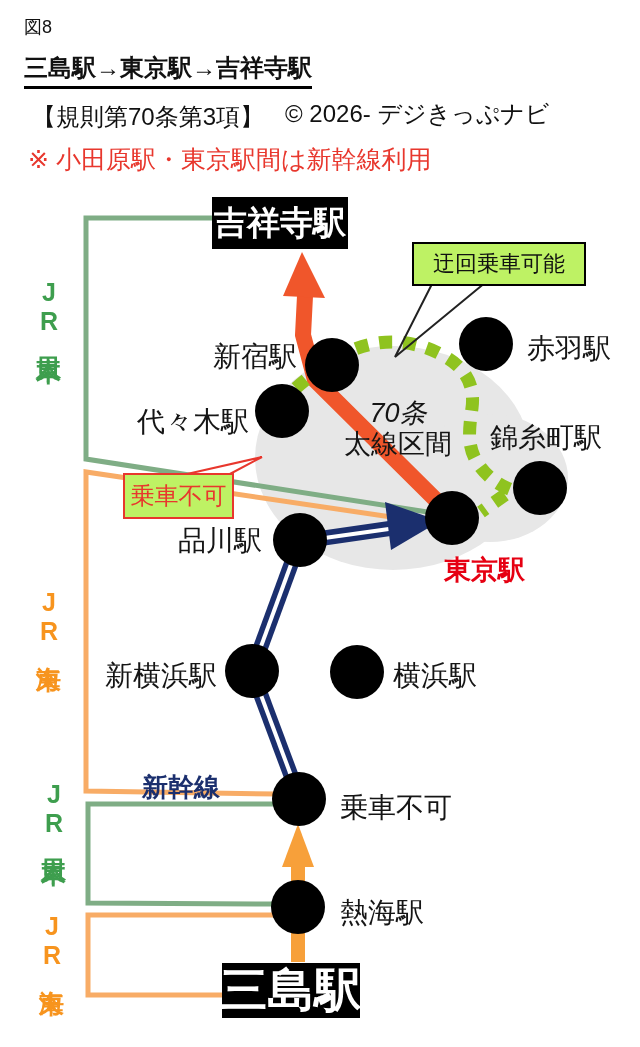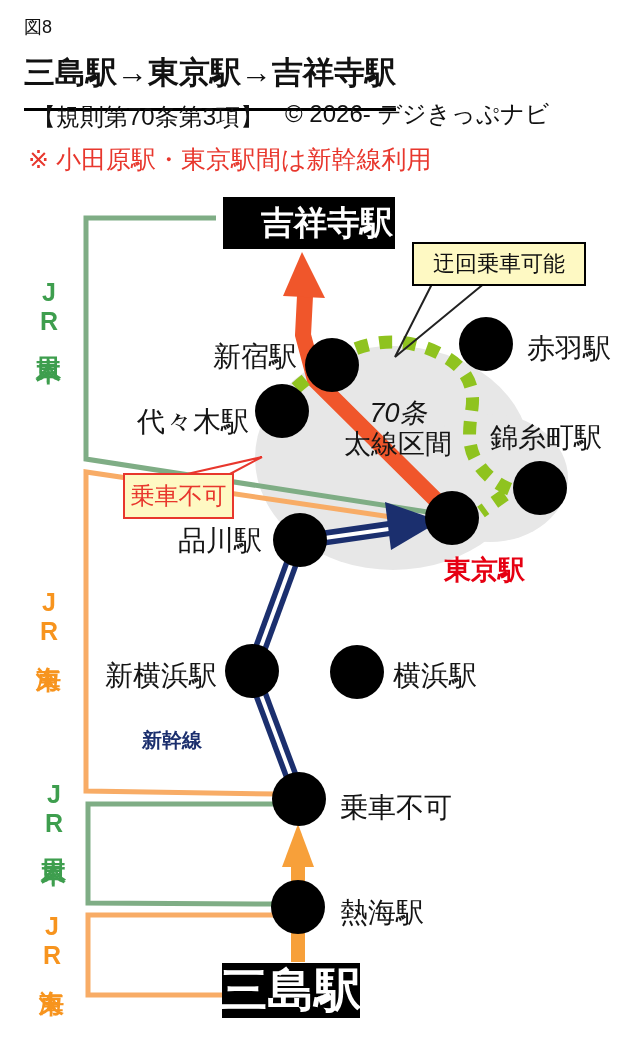--- a/index.html
+++ b/index.html
@@ -15,44 +15,44 @@
     --tokyo-red:#E60012;
     --note-red:#E8372D;
   }
   html,body{margin:0;padding:0;}
   body{
     width:640px;height:1047px;position:relative;background:#fff;overflow:hidden;
     font-family:"Liberation Sans","DejaVu Sans",sans-serif;color:#111;
   }
   .abs{position:absolute;white-space:nowrap;}
   .figlabel{left:24px;top:15px;font-size:18px;}
-  .title{left:24px;top:52px;font-size:31px;font-weight:bold;border-bottom:3px solid #000;padding-bottom:14px;}
+  .title{left:24px;top:52px;font-size:24px;font-weight:bold;border-bottom:3px solid #000;padding-bottom:2px;}
   .rule{left:32px;top:101px;font-size:24px;}
   .copyright{left:285px;top:98px;font-size:24px;}
   .note{left:28px;top:143px;font-size:25px;color:var(--note-red);}
   svg{position:absolute;left:0;top:0;}
   .stroke-green{stroke:var(--jr-east-green-line);}
   .stroke-lorange{stroke:var(--jr-central-orange-line);}
   .stroke-route{stroke:var(--route-arrow-orange);}
   .fill-route{fill:var(--route-arrow-orange);}
   .stroke-navy{stroke:var(--shinkansen-navy);}
   .fill-navy{fill:var(--shinkansen-navy);}
   .stroke-dash{stroke:var(--detour-dash-green);}
   .stroke-local{stroke:var(--local-arrow-orange);}
   .fill-local{fill:var(--local-arrow-orange);}
   .fill-zone{fill:var(--zone-gray);}
   .stroke-red{stroke:var(--note-red);}
   .station-label{font-size:28px;color:#151515;}
   .blackbox{background:#000;color:#fff;font-weight:bold;display:flex;align-items:center;justify-content:center;}
-  .callout-box{background:#fef9c3;border:2px solid #000;display:flex;align-items:center;justify-content:center;}
+  .callout-box{background:#bef264;border:2px solid #000;display:flex;align-items:center;justify-content:center;}
   .vtext{writing-mode:vertical-rl;text-orientation:upright;font-size:25px;font-weight:bold;letter-spacing:1px;}
   .green-t{color:var(--jr-east-green-text);}
   .orange-t{color:var(--jr-central-orange-text);}
   .tokyo{font-size:27px;font-weight:bold;color:var(--tokyo-red);}
-  .shink{font-size:20px;font-weight:bold;color:var(--shinkansen-navy);}
+  .shink{font-size:26px;font-weight:bold;color:var(--shinkansen-navy);margin-top:43px;}
   .zone-lbl{width:140px;text-align:center;font-size:27px;color:#151515;}
 </style>
 </head>
 <body>
 
 <div class="abs figlabel">図8</div>
 <div class="abs title">三島駅→東京駅→吉祥寺駅</div>
 <div class="abs rule">【規則第70条第3項】</div>
 <div class="abs copyright">© 2026- デジきっぷナビ</div>
 <div class="abs note">※ 小田原駅・東京駅間は新幹線利用</div>
@@ -105,21 +105,21 @@
   <circle cx="486" cy="344" r="27"></circle>
   <circle cx="540" cy="488" r="27"></circle>
   <circle cx="452" cy="518" r="27"></circle>
   <circle cx="300" cy="540" r="27"></circle>
   <circle cx="252" cy="671" r="27"></circle>
   <circle cx="357" cy="672" r="27"></circle>
   <circle cx="299" cy="799" r="27"></circle>
   <circle cx="298" cy="907" r="27"></circle>
 </svg>
 
-<div class="abs blackbox" style="left:223px;top:197px;width:136px;height:52px;font-size:33px;padding-left:36px;">
+<div class="abs blackbox" style="left:212px;top:197px;width:136px;height:52px;font-size:33px;">
   <span>吉祥寺駅</span>
 </div>
 <div class="abs blackbox" style="left:222px;top:963px;width:138px;height:55px;font-size:47px;">
   <span>三島駅</span>
 </div>
 
 <div class="abs callout-box" style="left:412px;top:242px;width:170px;height:40px;font-size:22px;">
   <span>迂回乗車可能</span>
 </div>
 <div class="abs callout-box" style="left:123px;top:473px;width:107px;height:42px;font-size:24px;border-color:var(--note-red);color:var(--note-red);">

